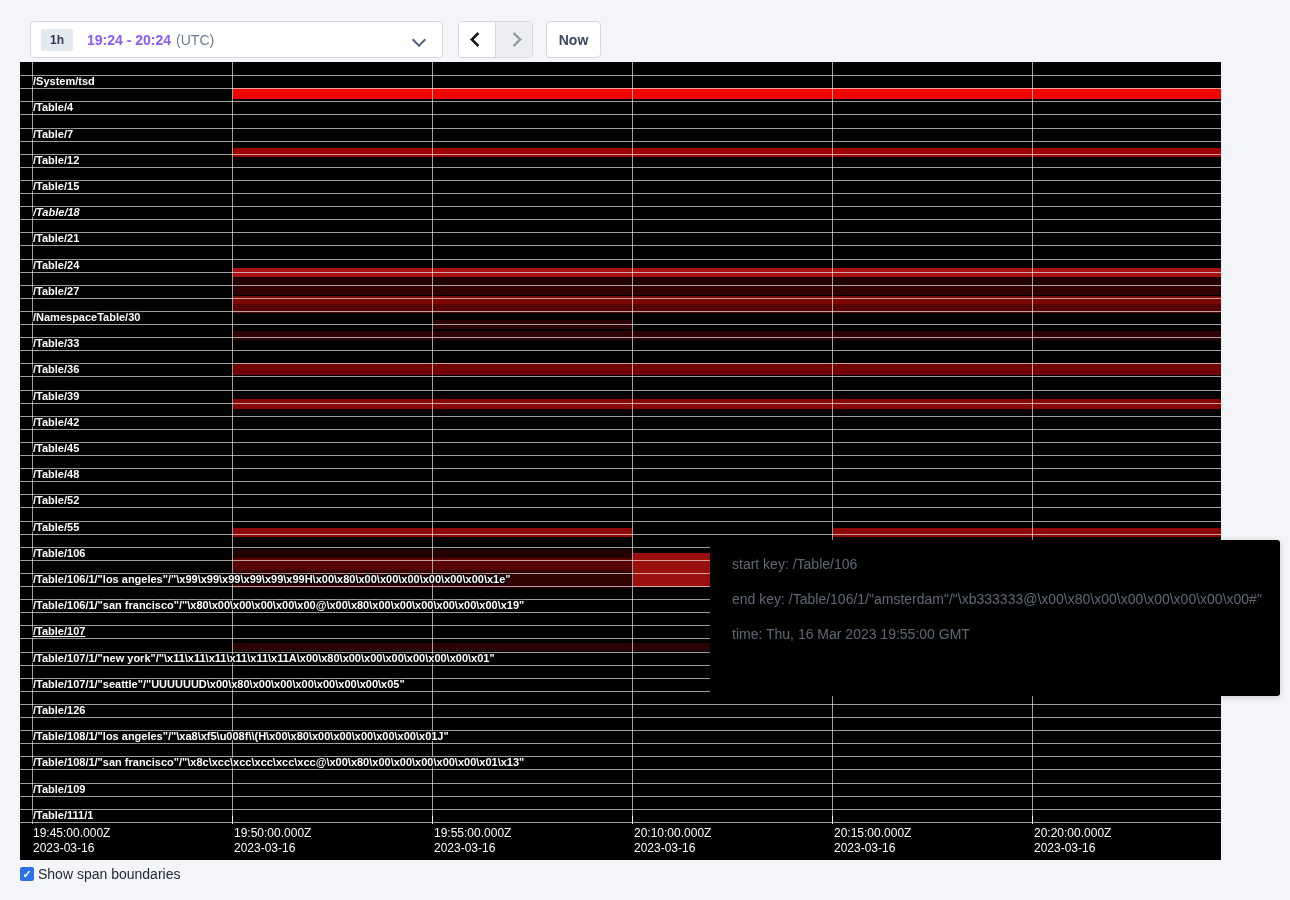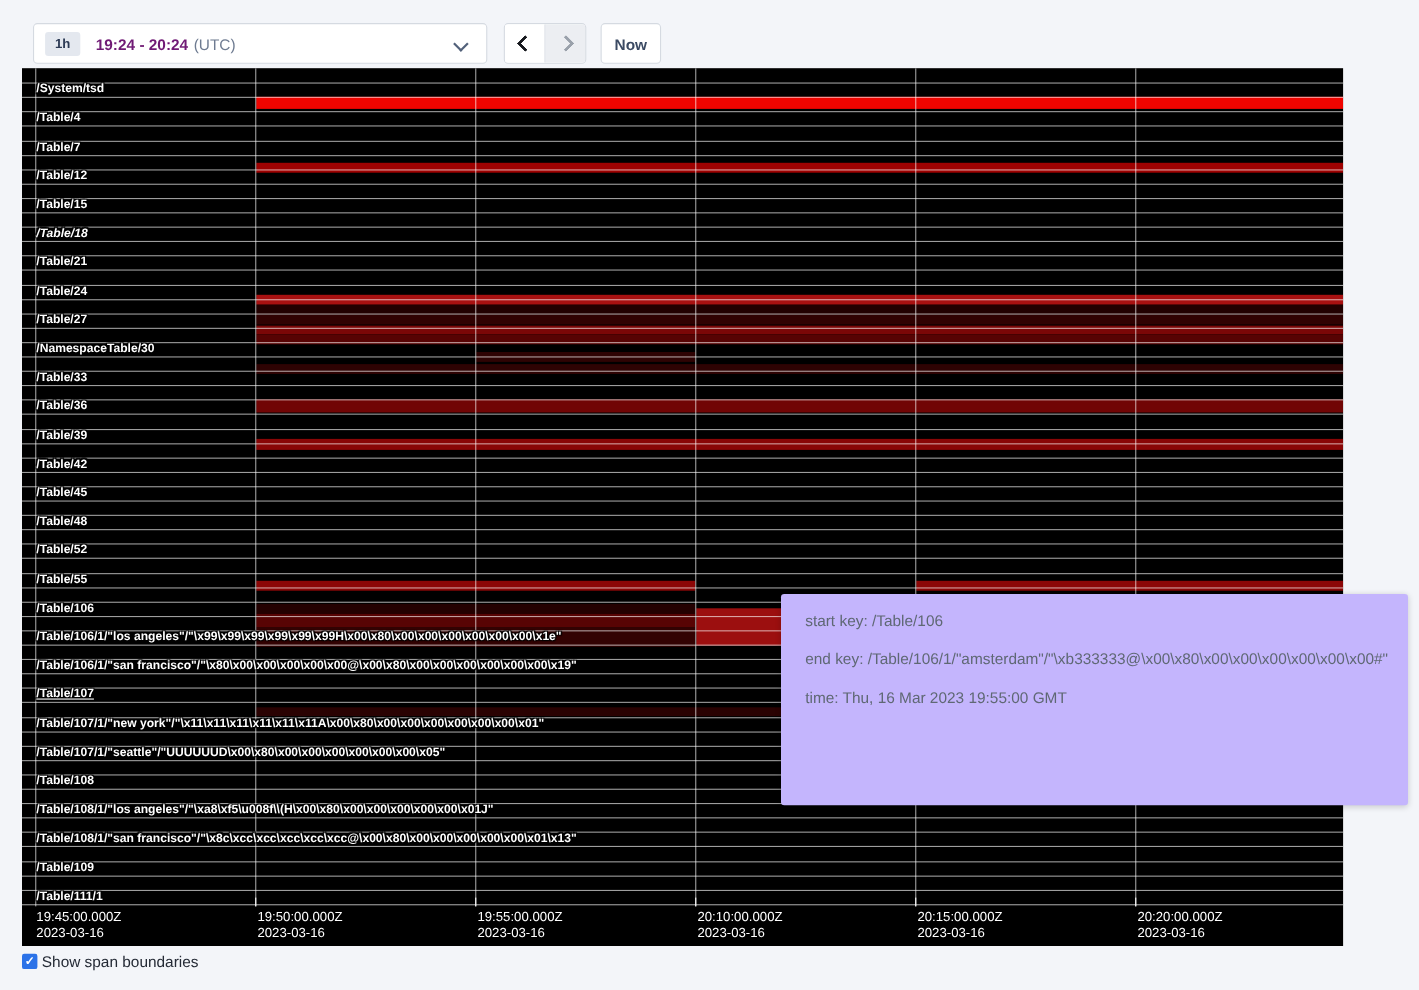--- a/index.html
+++ b/index.html
@@ -12,21 +12,21 @@
   
   .time-select{
     position:absolute;left:30px;top:21px;width:413px;height:37px;
     background:#fff;border:1px solid #d5dae1;border-radius:4px;
     display:flex;align-items:center;box-sizing:border-box;cursor:pointer;text-align:center;
   }
   .range-badge{
     margin-left:10px;background:#e4e8ef;border-radius:3px;
     padding:4px 9px;font-size:12px;font-weight:bold;color:#2c3a54;
   }
-  .range-text{margin-left:14px;font-size:14px;font-weight:bold;color:#701a75;}
+  .range-text{margin-left:14px;font-size:14px;font-weight:bold;color:#8b5cf6;}
   .range-zone{margin-left:5px;font-size:14px;color:#6e7b91;}
   .chev{display:inline-block;width:8px;height:8px;}
   .chev-down{
     position:absolute;right:18px;top:13px;
     border-right:2px solid #52617a;border-bottom:2px solid #52617a;
     transform:rotate(45deg);
   }
   .nav-group{
     position:absolute;left:458px;top:21px;height:37px;width:75px;
     border:1px solid #d5dae1;border-radius:4px;background:#fff;
@@ -54,22 +54,22 @@
   .kv-vline{position:absolute;top:0;width:1px;height:762px;background:rgba(255,255,255,.62);z-index:2;}
   .kv-label{
     position:absolute;left:13px;z-index:3;height:13px;line-height:13px;
     color:#fff;font-size:11px;font-weight:bold;white-space:nowrap;
     text-shadow:1px 1px 1px #000,-1px -1px 1px #000,1px -1px 1px #000,-1px 1px 1px #000;
   }
   .kv-tick{position:absolute;width:1px;height:8px;top:754px;background:#fff;z-index:3;}
   .kv-axis-label{position:absolute;top:764px;z-index:3;color:#fff;font-size:12px;line-height:15px;white-space:nowrap;}
   
   .kv-tooltip{
-    position:absolute;left:710px;top:540px;width:570px;height:192px;
-    background:#c4b5fd;border-radius:3px;box-shadow:0 1px 6px rgba(0,0,0,.18);
+    position:absolute;left:710px;top:540px;width:570px;height:156px;
+    background:#000000;border-radius:3px;box-shadow:0 1px 6px rgba(0,0,0,.18);
     z-index:10;box-sizing:border-box;padding:16px 0 0 22px;
   }
   .kv-tooltip .tip-line{font-size:14px;color:#5f6874;margin-bottom:19px;white-space:nowrap;}
   
   .footer-row{position:absolute;left:20px;top:866px;display:flex;align-items:center;cursor:pointer;}
   .cbx{
     width:14px;height:14px;background:#2b72e8;border-radius:2px;
     color:#fff;font-size:11px;line-height:14px;text-align:center;font-weight:bold;
   }
   .cbx-label{margin-left:4px;font-size:14px;color:#242a35;}
@@ -195,21 +195,21 @@
     <div class="kv-label" style="top: 379.9px;">/Table/45</div>
     <div class="kv-label" style="top: 406.1px;">/Table/48</div>
     <div class="kv-label" style="top: 432.3px;">/Table/52</div>
     <div class="kv-label" style="top: 458.5px;">/Table/55</div>
     <div class="kv-label" style="top: 484.7px;">/Table/106</div>
     <div class="kv-label" style="top: 510.9px;">/Table/106/1/"los angeles"/"\x99\x99\x99\x99\x99\x99H\x00\x80\x00\x00\x00\x00\x00\x00\x1e"</div>
     <div class="kv-label" style="top: 537.1px;">/Table/106/1/"san francisco"/"\x80\x00\x00\x00\x00\x00@\x00\x80\x00\x00\x00\x00\x00\x00\x19"</div>
     <div class="kv-label" style="top: 563.3px; text-decoration: underline;">/Table/107</div>
     <div class="kv-label" style="top: 589.5px;">/Table/107/1/"new york"/"\x11\x11\x11\x11\x11\x11A\x00\x80\x00\x00\x00\x00\x00\x00\x01"</div>
     <div class="kv-label" style="top: 615.7px;">/Table/107/1/"seattle"/"UUUUUUD\x00\x80\x00\x00\x00\x00\x00\x00\x05"</div>
-    <div class="kv-label" style="top: 641.9px;">/Table/108</div>
+    <div class="kv-label" style="top: 641.9px;">/Table/126</div>
     <div class="kv-label" style="top: 668.1px;">/Table/108/1/"los angeles"/"\xa8\xf5\u008f\\(H\x00\x80\x00\x00\x00\x00\x00\x01J"</div>
     <div class="kv-label" style="top: 694.3px;">/Table/108/1/"san francisco"/"\x8c\xcc\xcc\xcc\xcc\xcc@\x00\x80\x00\x00\x00\x00\x00\x01\x13"</div>
     <div class="kv-label" style="top: 720.5px;">/Table/109</div>
     <div class="kv-label" style="top: 746.7px;">/Table/111/1</div>
     <div class="kv-tick" style="left: 212px;"></div>
     <div class="kv-tick" style="left: 412px;"></div>
     <div class="kv-tick" style="left: 612px;"></div>
     <div class="kv-tick" style="left: 812px;"></div>
     <div class="kv-tick" style="left: 1012px;"></div>
     <div class="kv-axis-label" style="left: 13px;">19:45:00.000Z<div>2023-03-16</div></div>

